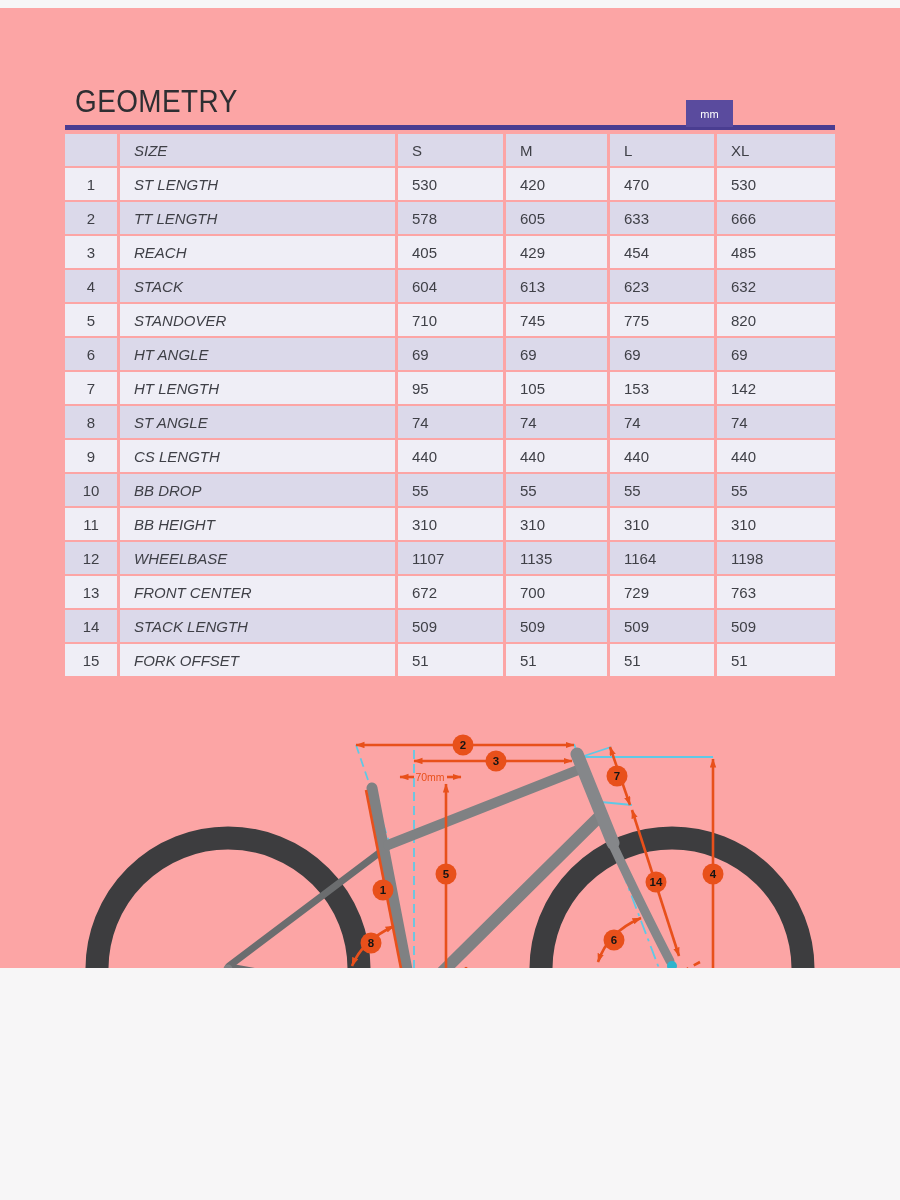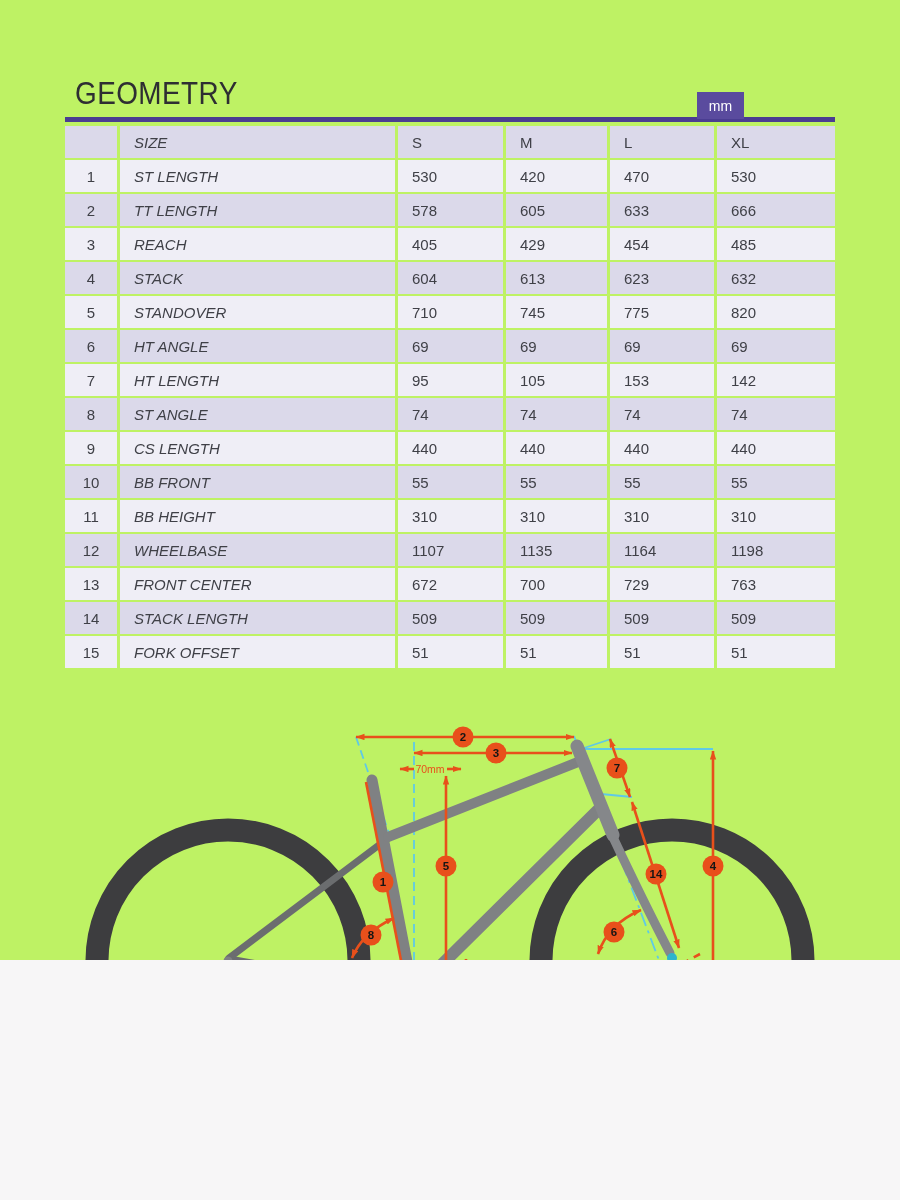--- a/index.html
+++ b/index.html
@@ -1,26 +1,26 @@
 <!DOCTYPE html>
 <html><head>
 <meta charset="utf-8">
 <style>
   html,body{margin:0;padding:0;}
   body{background:#f7f6f7;font-family:"Liberation Sans",sans-serif;}
-  .page{width:900px;height:960px;margin:0 auto;background:#bef264;overflow:hidden;position:relative;}
+  .page{width:900px;height:960px;margin:8px auto;background:#fca5a5;overflow:hidden;position:relative;}
   .content{padding:0 65px;}
 
   
   .hdr{position:relative;padding-top:76px;}
   .title{font-size:31px;font-weight:400;color:#2e2e32;margin:0 0 0 10px;
          letter-spacing:.5px;display:inline-block;transform:scaleX(.9);transform-origin:left bottom;}
   .rule{height:5px;background:#4a3d91;margin-top:5px;}
-  .badge{position:absolute;right:91px;bottom:3px;width:47px;height:27px;background:#5a4b9e;
-         color:#fff;font-size:14px;display:flex;align-items:center;justify-content:center;}
+  .badge{position:absolute;right:102px;bottom:3px;width:47px;height:27px;background:#5a4b9e;
+         color:#fff;font-size:11px;display:flex;align-items:center;justify-content:center;}
 
   
   table.geo{border-collapse:separate;border-spacing:3px 2px;margin:2px -3px 0 -3px;table-layout:fixed;}
   table.geo th,table.geo td{height:32px;font-size:15px;color:#3f4047;font-weight:400;
        padding:0 0 0 14px;text-align:left;overflow:hidden;white-space:nowrap;}
   table.geo th:nth-child(1),table.geo td:nth-child(1){width:52px;padding:0;text-align:center;}
   table.geo th:nth-child(2),table.geo td:nth-child(2){width:261px;font-style:italic;}
   table.geo th:nth-child(3),table.geo td:nth-child(3){width:91px;}
   table.geo th:nth-child(4),table.geo td:nth-child(4){width:87px;}
   table.geo th:nth-child(5),table.geo td:nth-child(5){width:90px;}
@@ -129,21 +129,21 @@
           <tr>
             <td>9</td>
             <td>CS LENGTH</td>
             <td>440</td>
             <td>440</td>
             <td>440</td>
             <td>440</td>
           </tr>
           <tr>
             <td>10</td>
-            <td>BB FRONT</td>
+            <td>BB DROP</td>
             <td>55</td>
             <td>55</td>
             <td>55</td>
             <td>55</td>
           </tr>
           <tr>
             <td>11</td>
             <td>BB HEIGHT</td>
             <td>310</td>
             <td>310</td>

